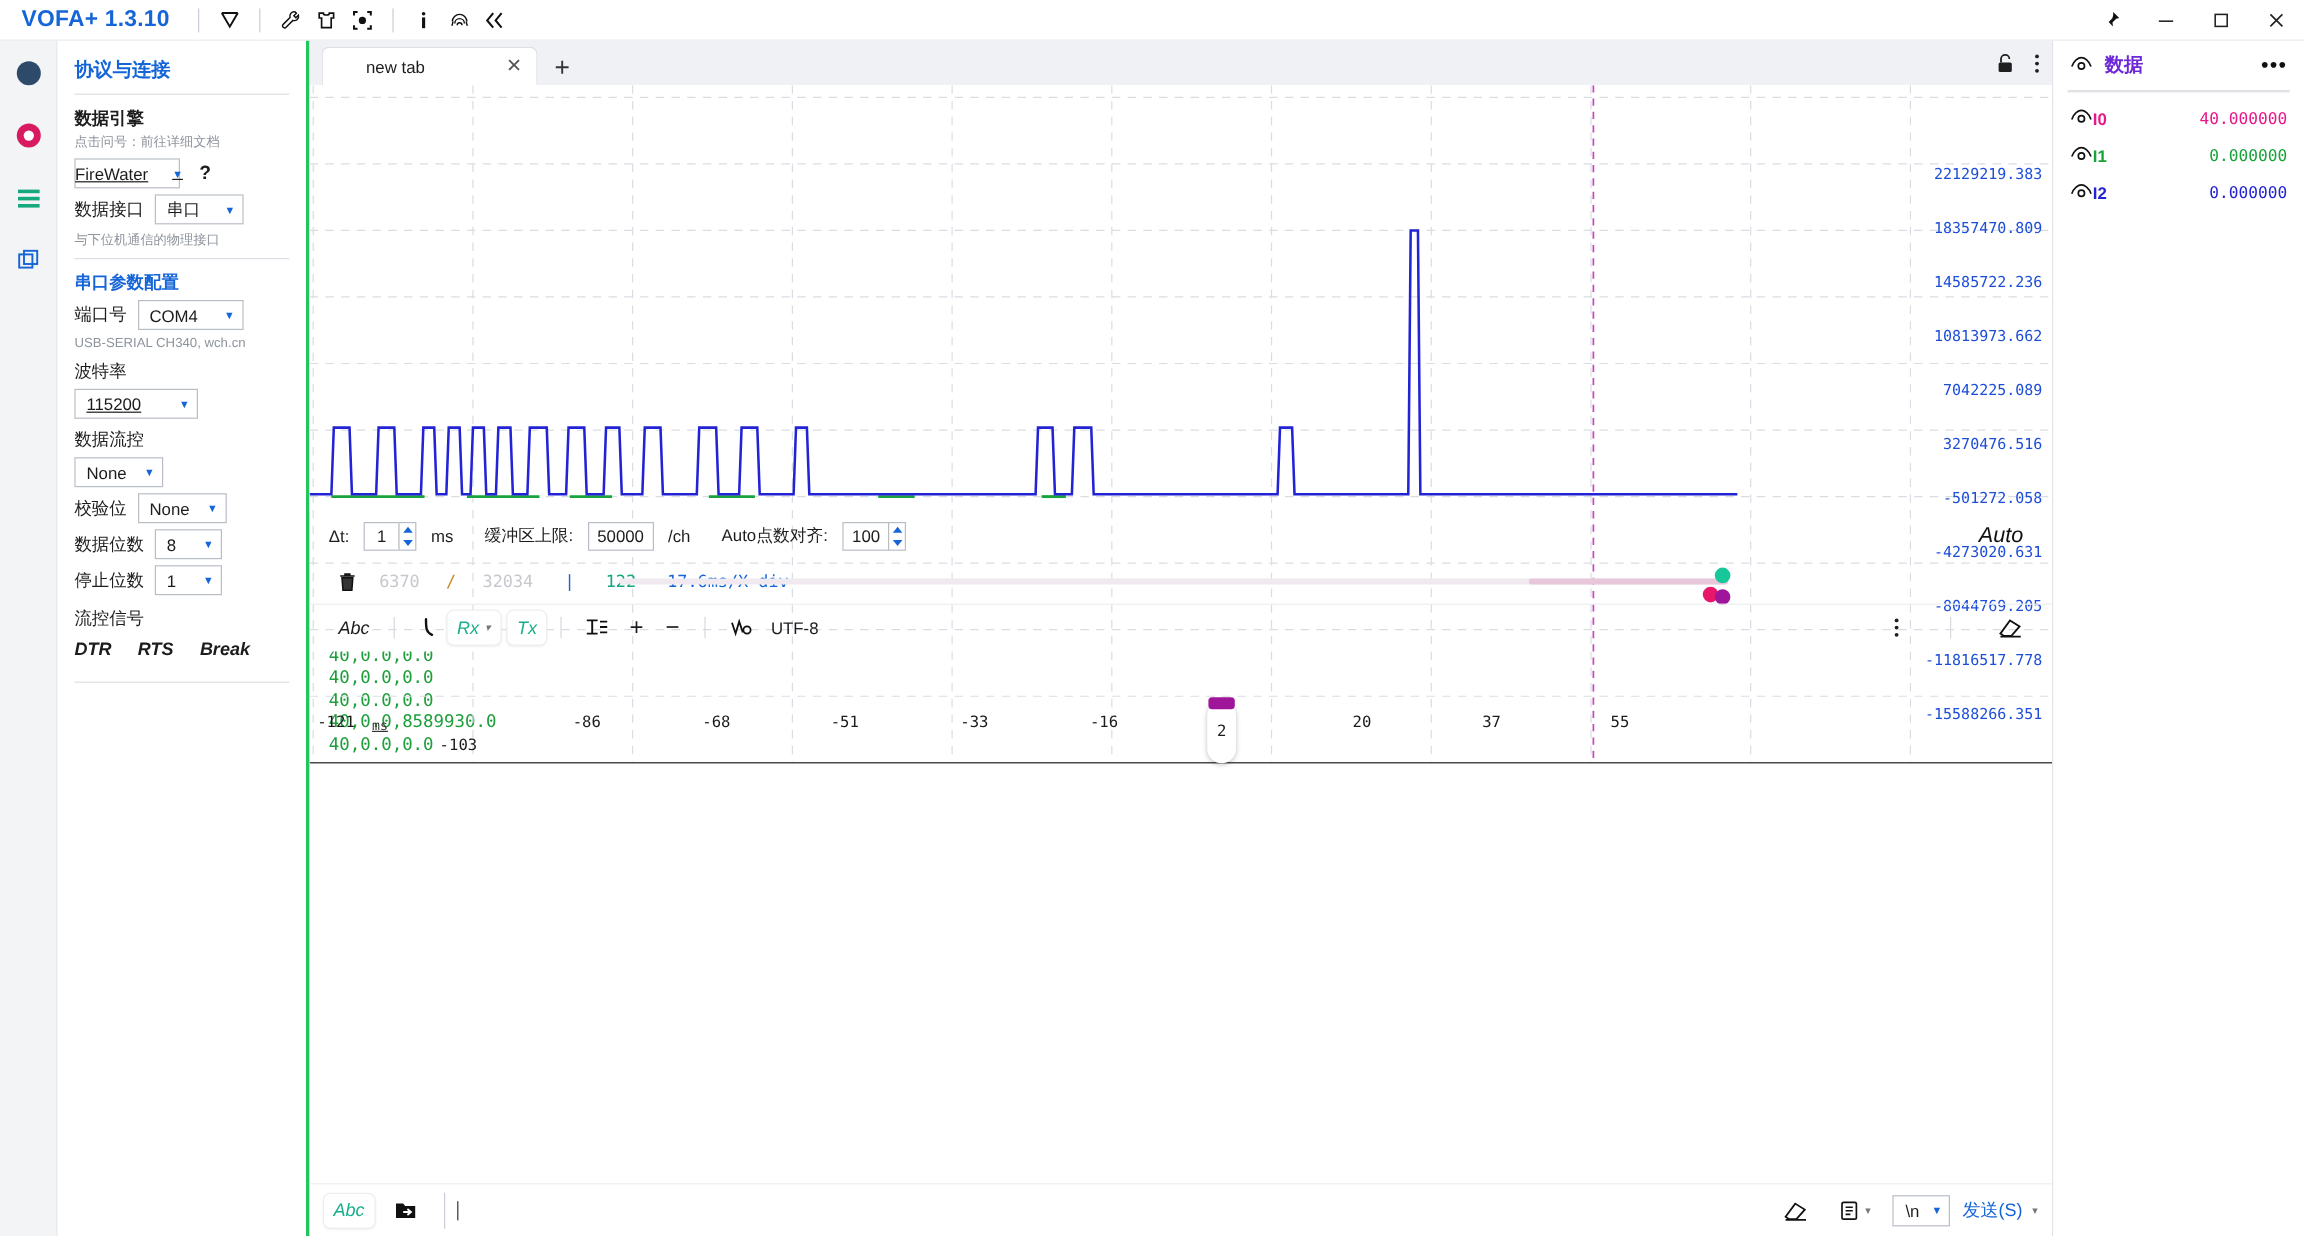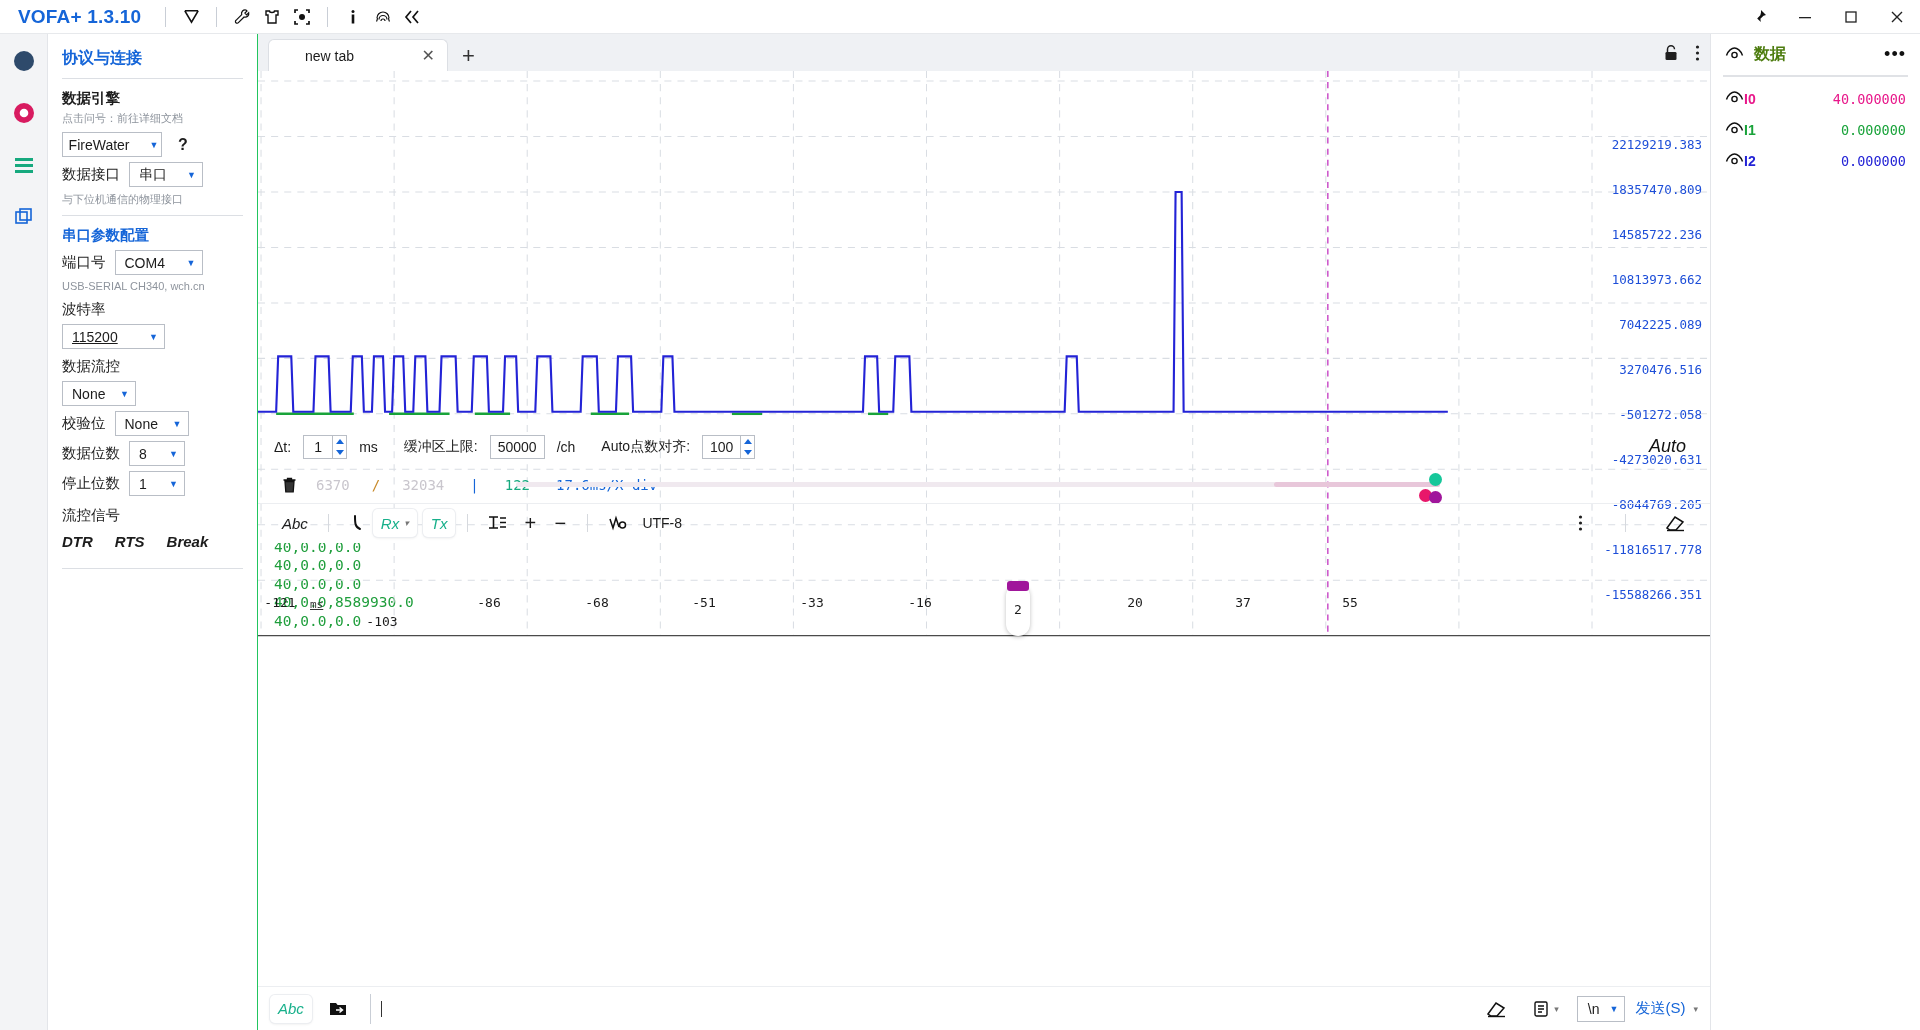--- a/index.html
+++ b/index.html
@@ -42,37 +42,37 @@
     width:48px; flex:0 0 48px; background:#f3f4f6;
     border-right:1px solid #e3e5e9;
     display:flex; flex-direction:column; align-items:center; padding-top:10px; gap:18px;
   }
   .rail-ico { width:34px; height:34px; display:flex; align-items:center; justify-content:center; cursor:pointer; border-radius:4px;}
   .dot-navy { width:20px;height:20px;border-radius:50%;background:#2e4a6b; }
 
   
   .sidebar {
     width:210px; flex:0 0 210px; background:#ffffff;
-    border-right:1px solid #22c55e; padding:8px 0 0 0; overflow:hidden;
+    border-right:3px solid #22c55e; padding:8px 0 0 0; overflow:hidden;
   }
   .side-inner { padding:0 14px; }
   .side-title { color:#1565d8; font-size:16px; font-weight:bold; margin:6px 0 9px 0;}
   .hr { height:1px; background:#dcdfe4; margin:8px 0 10px 0; }
   .sec-head { font-size:14.5px; font-weight:bold; color:#1d1d1d; margin-bottom:3px;}
   .sec-head.blue { color:#1565d8; font-size:14.5px; }
   .hint { font-size:11px; color:#8e949d; margin:1px 0 6px 0; }
   .row { display:flex; align-items:center; gap:9px; margin:5px 0; }
   .lbl { font-size:14.5px; color:#1d1d1d; }
   .sel {
     border:1px solid #b9bec6; background:#fff; height:25px;
     display:inline-flex; align-items:center; justify-content:space-between;
     padding:0 6px 0 9px; font-size:14px; cursor:pointer; min-width:56px; gap:6px;
   }
   .sel .cav { color:#1565d8; font-size:9px; }
-  .sel.w-fire { width:100px; justify-content:center; gap:20px;}
+  .sel.w-fire { width:88px; justify-content:center; gap:20px;text-decoration:underline;}
   .sel.w-com  { width:88px; }
   .sel.w-baud { width:103px; }
   .sel.w-none { width:74px; }
   .sel.w-sm   { width:52px; }
   .qmark { font-weight:bold; font-size:16px; cursor:pointer; margin-left:7px;}
   .underline-val { text-decoration:underline; }
   .flowsig { display:flex; gap:22px; margin-top:8px; font-style:italic; font-weight:bold; font-size:15px;}
   .flowsig span { cursor:pointer; }
 
   
@@ -185,21 +185,21 @@
   }
   .sendbtn { color:#1565d8; font-size:15px; display:flex; align-items:center; gap:8px; cursor:pointer;}
   .cav-sm { font-size:9px; color:#1565d8; }
   .cav-grey { font-size:9px; color:#777; }
 
   
   .datapanel {
     width:210px; flex:0 0 210px; border-left:1px solid #e3e5e9; background:#fff; padding:10px 0 0 0;
   }
   .dp-head { display:flex; align-items:center; gap:10px; padding:0 14px; }
-  .dp-title { color:#4d7c0f; font-weight:bold; font-size:16px; }
+  .dp-title { color:#6d28d9; font-weight:bold; font-size:16px; }
   .dp-dots { margin-left:auto; font-size:18px; letter-spacing:1px; cursor:pointer; color:#111;}
   .dp-hr { height:2px; background:#e0e2e6; margin:10px 12px 6px 12px;}
   .dp-row { display:flex; align-items:center; padding:7px 14px; }
   .dp-name { font-weight:bold; font-size:14px; }
   .dp-val { margin-left:auto; font-family:"DejaVu Sans Mono", monospace; font-size:13.5px; }
   .eye { display:inline-block; }
 </style>
 </head>
 <body>
 

